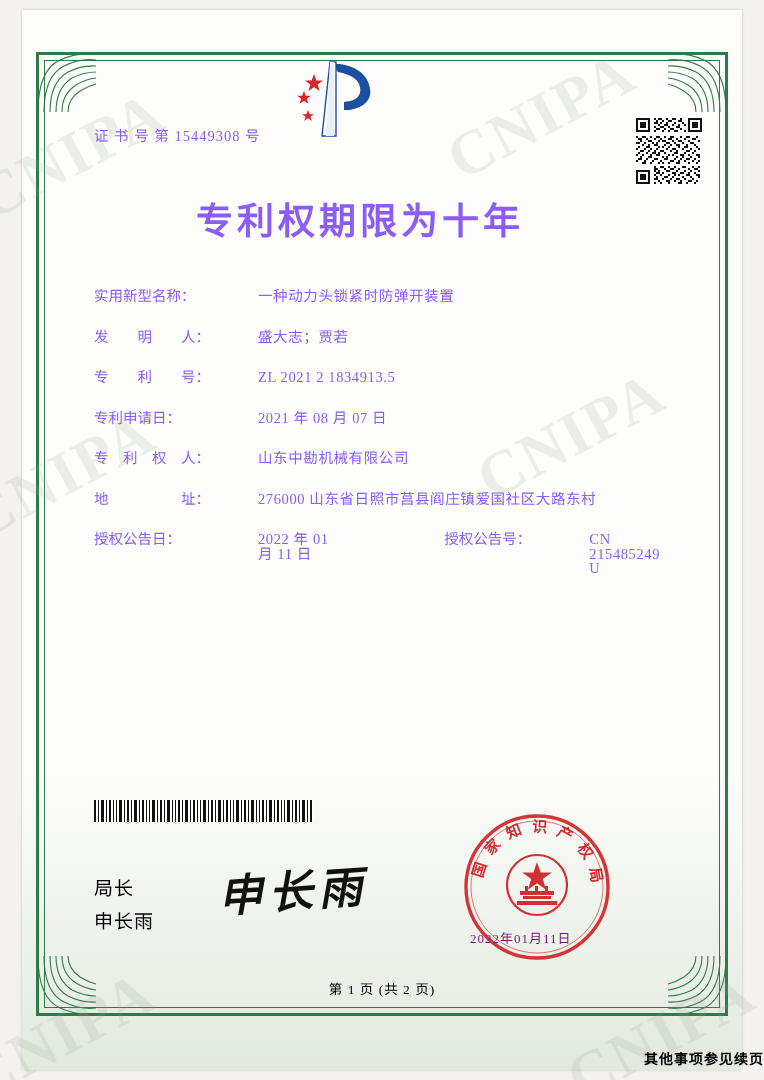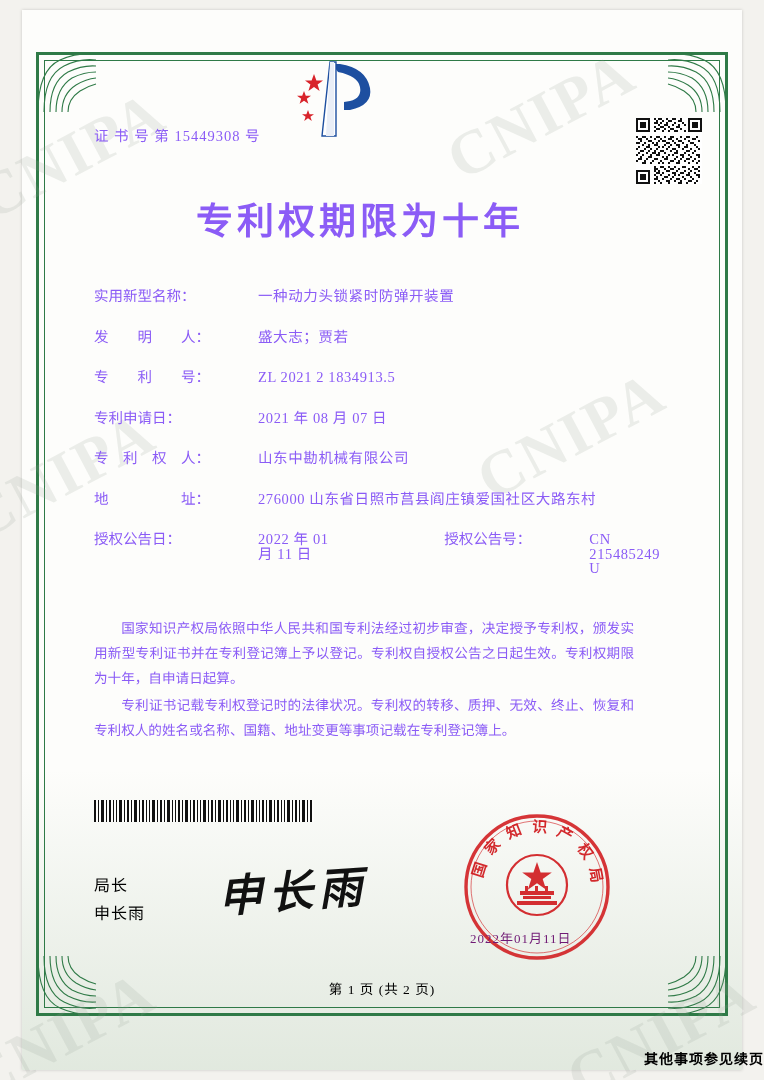--- a/index.html
+++ b/index.html
@@ -170,21 +170,21 @@
     height: 22px;
     z-index: 7;
   }
 
   
   #sig-block {
     position: absolute;
     left: 94px;
     top: 872px;
     z-index: 7;
-    font-size: 16px;
+    font-size: 19px;
     line-height: 1.75;
     letter-spacing: 1px;
   }
   #sig-script {
     position: absolute;
     left: 218px;
     top: 856px;
     z-index: 8;
     font-family: "DejaVu Serif", serif;
     font-size: 44px;
@@ -596,24 +596,20 @@
 
     <div class="field-row">
       <div class="f-label">授权公告日：</div>
       <div class="f-value">2022 年 01 月 11 日</div>
       <div class="f-label2">授权公告号：</div>
       <div class="f-value" style="margin-left:10px;">CN 215485249 U</div>
     </div>
 
   </div>
 
-  <div id="paras">
-    <p>国家知识产权局依照中华人民共和国专利法经过初步审查，决定授予专利权，颁发实用新型专利证书并在专利登记簿上予以登记。专利权自授权公告之日起生效。专利权期限为十年，自申请日起算。</p>
-    <p>专利证书记载专利权登记时的法律状况。专利权的转移、质押、无效、终止、恢复和专利权人的姓名或名称、国籍、地址变更等事项记载在专利登记簿上。</p>
-  </div>
 
 </div>
 
 <div id="barcode">
   <svg width="220" height="22" viewBox="0 0 220 22" shape-rendering="crispEdges">
     <rect width="220" height="22" fill="#fdfdfb"></rect>
     <g fill="#111">
       <rect x="0" y="0" width="2" height="22"></rect>
         <rect x="4" y="0" width="1" height="22"></rect>
       <rect x="7" y="0" width="3" height="22"></rect>

